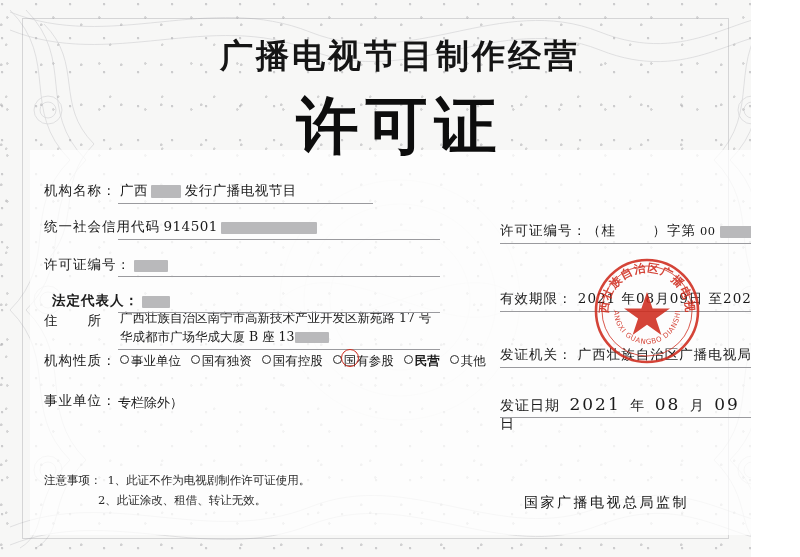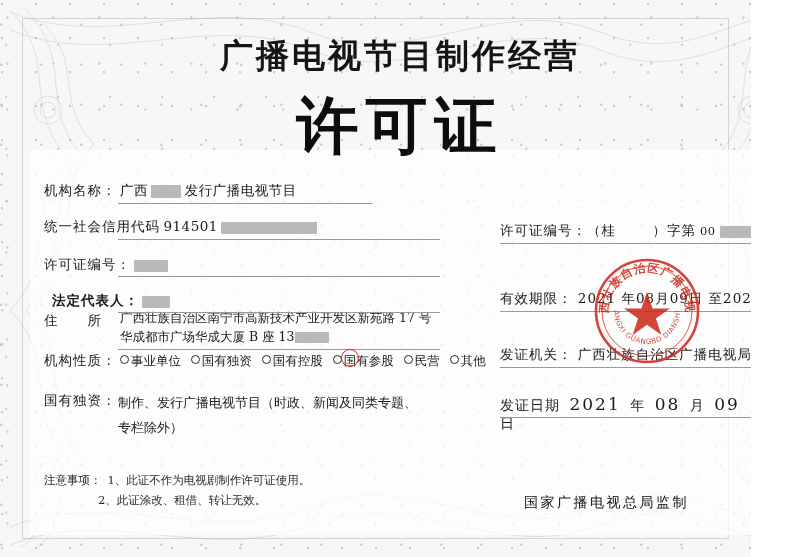--- a/index.html
+++ b/index.html
@@ -314,31 +314,30 @@
   <div class="rule" id="rule-legal"></div>
   <div class="rule" id="rule-addr2"></div>
 
   <div class="field" id="row-nature">
     <span class="label">机构性质：</span>
     <span class="nature-opts">
       <span><i class="circle"></i><b style="font-weight:normal">事业单位</b></span>
       <span><i class="circle"></i><b style="font-weight:normal">国有独资</b></span>
       <span><i class="circle"></i><b style="font-weight:normal">国有控股</b></span>
       <span><i class="circle"></i><b style="font-weight:normal">国有参股</b></span>
-      <span><i class="circle"></i><b style="font-weight:normal">民营</b></span>
+      <span><i class="circle"></i><b style="font-weight:bold">民营</b></span>
       <span><i class="circle"></i><b style="font-weight:normal">其他</b></span>
     </span>
   </div>
   <div class="ck" style="left:341px; top:349px;"></div>
 
   <div class="field" id="row-scope">
-    <span class="label">国有独资：</span>
+    <span class="label">事业单位：</span>
   </div>
   <div class="scope-text">
-    <div>制作、发行广播电视节目（时政、新闻及同类专题、</div>
     <div>专栏除外）</div>
   </div>
 
   <div class="rfield" id="r-no">
     <span>许可证编号：（桂</span>
     <span style="padding:0 16px"></span>
     <span>）字第</span>
     <span>00</span>
     <span class="redact" style="width:52px;height:12px;"></span>
     <span>号</span>

